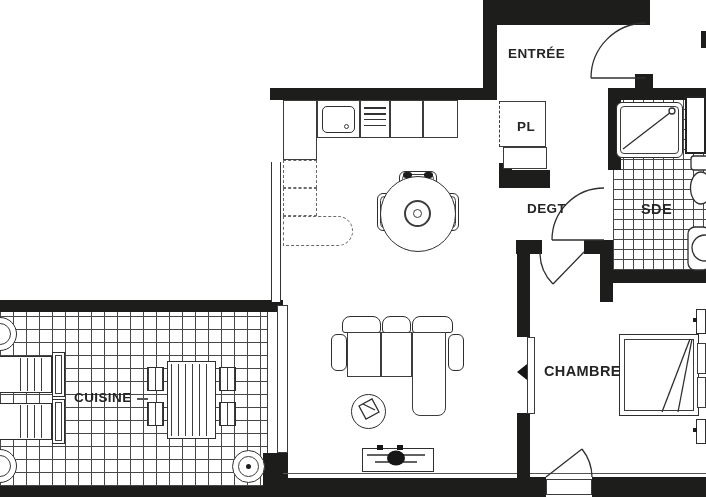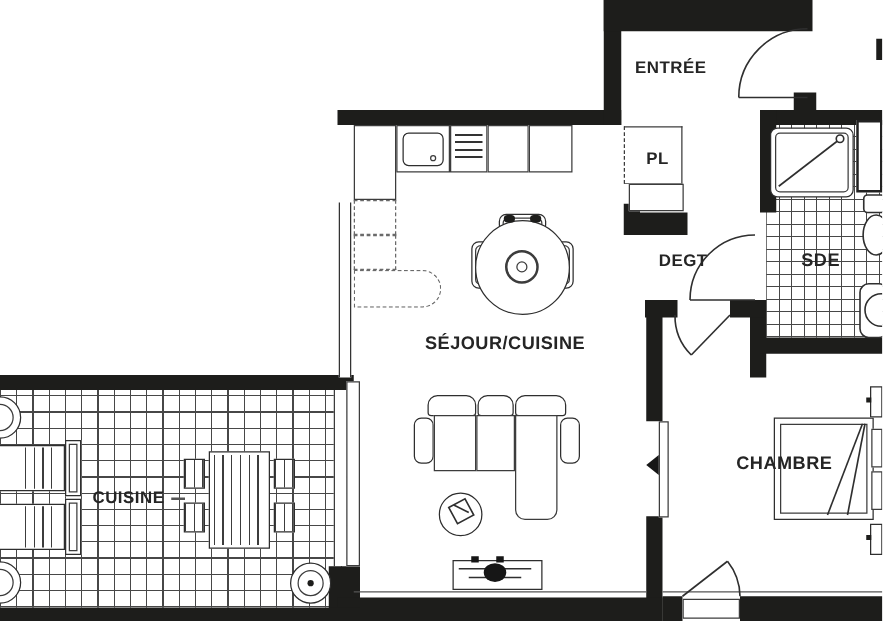--- a/index.html
+++ b/index.html
@@ -178,17 +178,16 @@
     <g>
       <path d="M 359 406 L 372 399 L 379 412 L 366 419 Z" fill="#fff"></path>
       <path d="M 363 404 L 375 410"></path>
     </g>
   </svg>
 
   <div class="lbl" style="left:508px;top:46px;font-size:13.5px;">ENTRÉE</div>
   <div class="lbl" style="left:517px;top:119px;font-size:13.5px;">PL</div>
   <div class="lbl" style="left:527px;top:201px;font-size:13.5px;">DEGT</div>
   <div class="lbl" style="left:641px;top:201px;font-size:14.5px;">SDE</div>
-  <div class="lbl" style="left:340px;top:267px;font-size:14.5px;">SÉJOUR/CUISINE</div>
-  <div class="lbl" style="left:589px;top:363px;font-size:14.5px;">CHAMBRE</div>
+  <div class="lbl" style="left:544px;top:363px;font-size:14.5px;">CHAMBRE</div>
   <div class="lbl" style="left:74px;top:390px;font-size:13.5px;">CUISINE</div>
 
 </div>
 
 </body></html>

